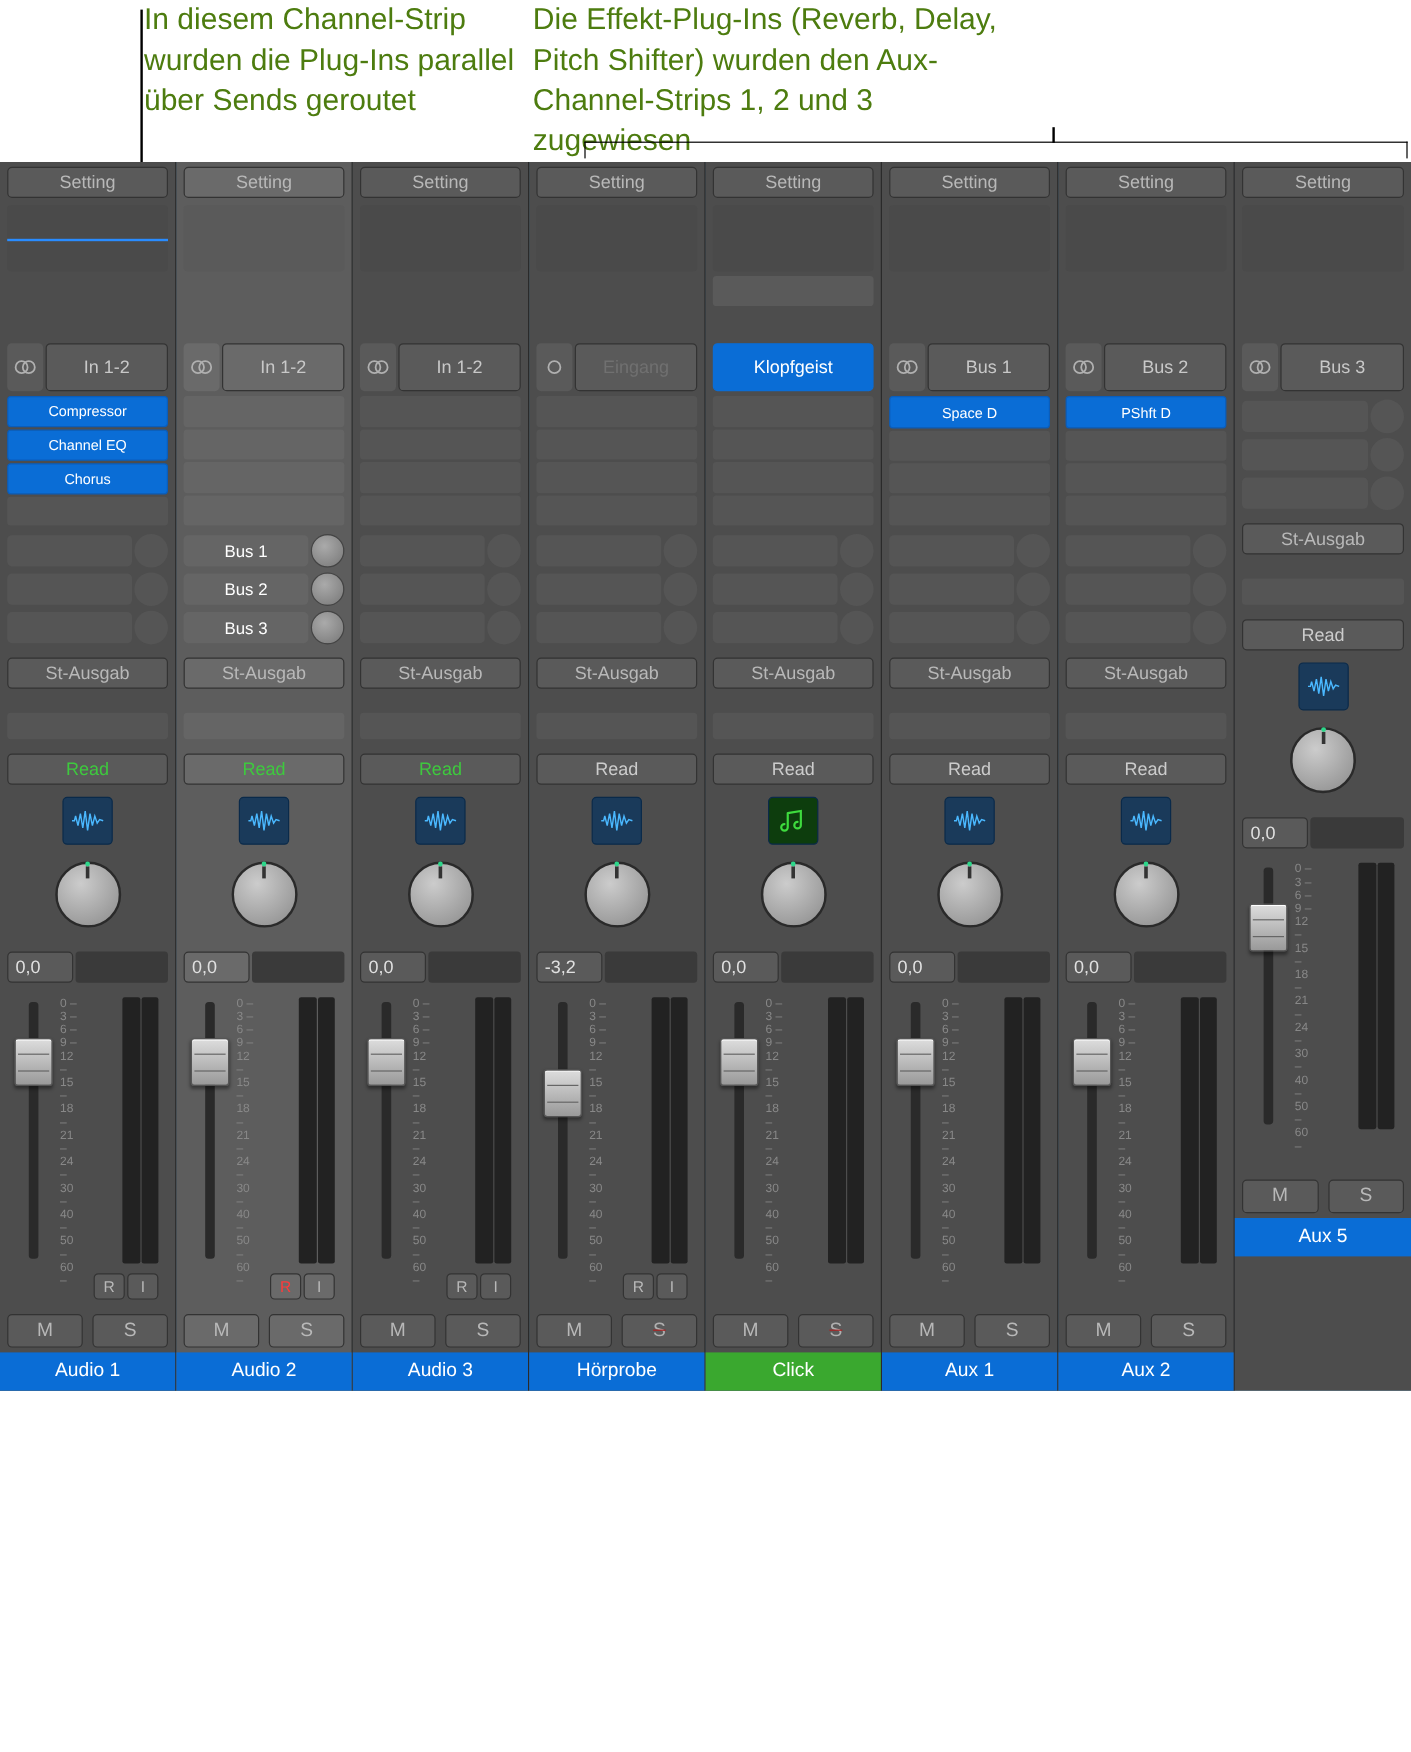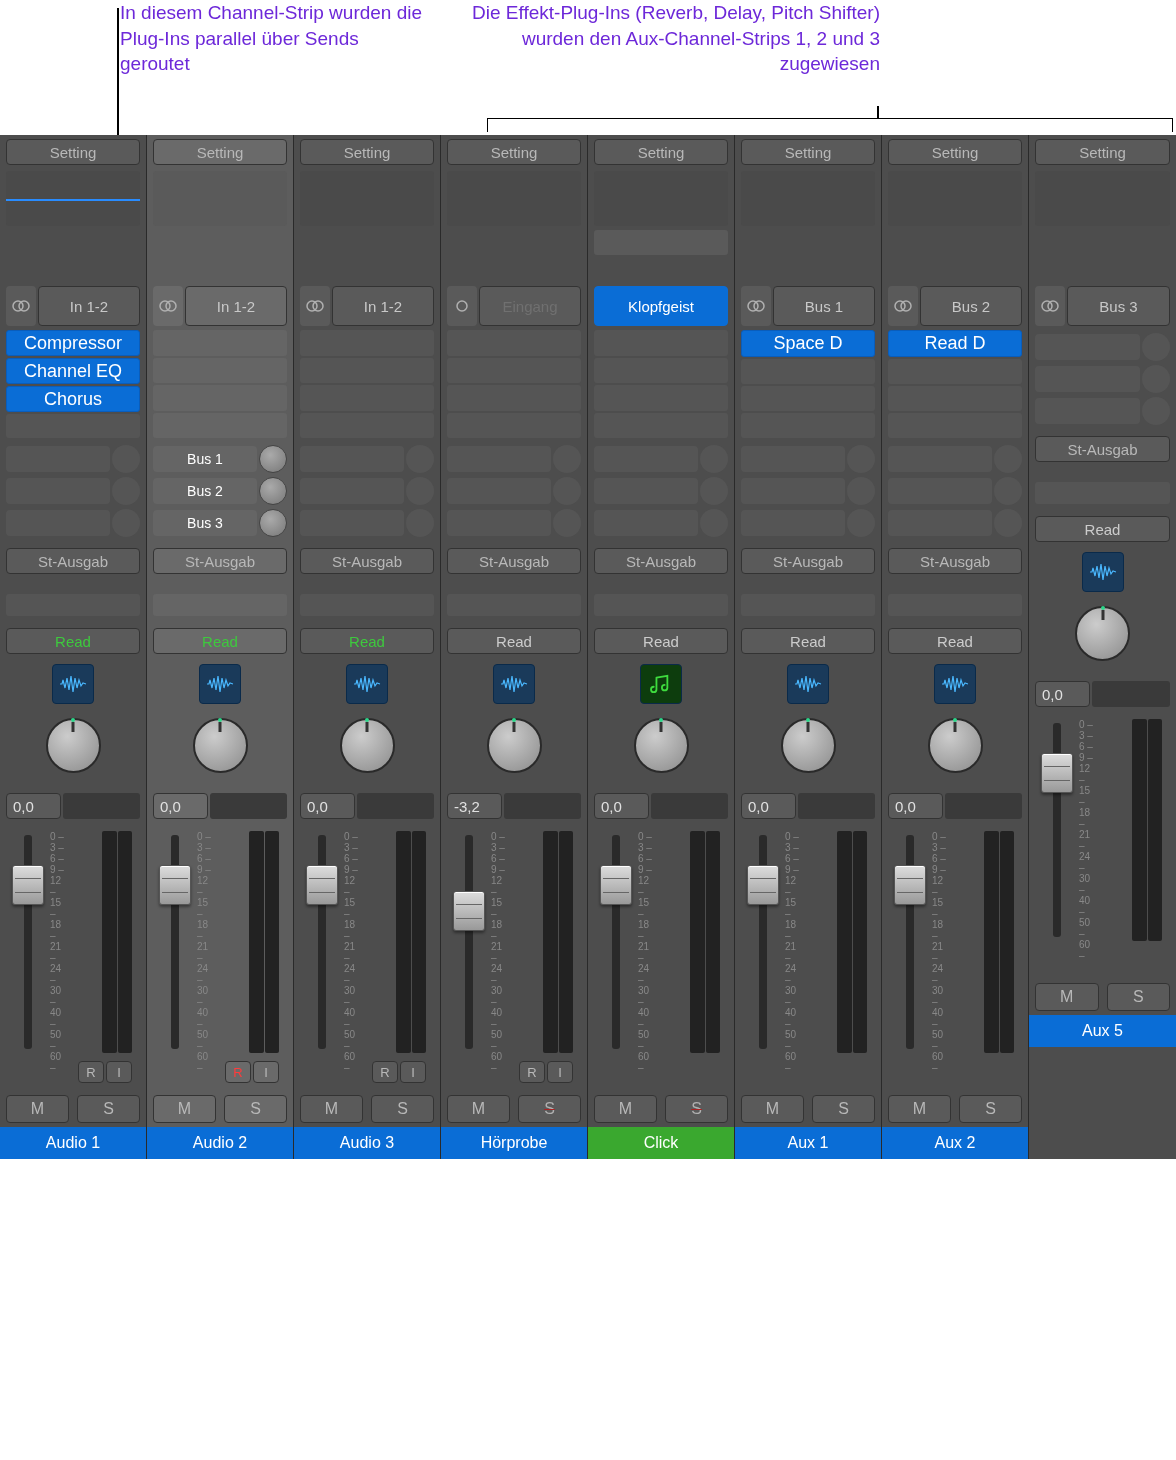--- a/index.html
+++ b/index.html
@@ -1,18 +1,18 @@
 <!DOCTYPE html>
 <html><head>
 <meta charset="utf-8">
 <style>
 *{box-sizing:border-box;margin:0;padding:0;font-family:-apple-system,BlinkMacSystemFont,"Helvetica Neue",Arial,sans-serif}
 body{background:#fff;width:1176px}
 .annotations{position:relative;height:135px;background:#fff}
-.annotation{position:absolute;font-size:19px;line-height:1.35;color:#6d28d9}
+.annotation{position:absolute;font-size:25px;line-height:1.35;color:#4d7c0f}
 .mixer{display:flex;background:#0c4a6e}
 .strip{width:147px;position:relative;border-right:1px solid #2a2a2a;background:#4d4d4d;display:flex;flex-direction:column}
 .strip.highlight{background:#5d5d5d}
 .strip:last-child{border-right:none}
 .btn{background:#5a5a5a;border:1px solid #333;border-radius:4px;color:#b8b8b8;font-size:15px;display:flex;align-items:center;justify-content:center;cursor:pointer}
 .strip.highlight .btn{background:#6a6a6a}
 .setting{height:26px;margin:4px 6px}
 .eq-area{height:55px;margin:2px 6px;background:#4a4a4a;border-radius:3px;position:relative}
 .strip.highlight .eq-area{background:#5a5a5a}
 .eq-line{position:absolute;left:0;right:0;top:50%;height:2px;background:#298cff}
@@ -20,21 +20,21 @@
 .midi-slot{flex:1;border-radius:3px}
 .io-row{height:40px;margin:2px 6px;display:flex;gap:2px}
 .stereo-in{width:30px;display:flex;align-items:center;justify-content:center;background:#5a5a5a;border-radius:4px;color:#b0b0b0}
 .strip.highlight .stereo-in{background:#6a6a6a}
 .io-label{flex:1;color:#c8c8c8}
 .io-label.blue{background:#0a6dd6;color:#fff;border-color:#0a6dd6}
 .io-label.dim{color:#707070}
 .insert-area{height:108px;margin:2px 6px;display:flex;flex-direction:column;gap:2px}
 .insert-slot{flex:1;border-radius:3px;background:#555}
 .strip.highlight .insert-slot{background:#656565}
-.insert-slot.filled{background:#0a6dd6;color:#fff;display:flex;align-items:center;justify-content:center;font-size:18px;border:1px solid #0a5dbb}
+.insert-slot.filled{background:#0a6dd6;color:#fff;display:flex;align-items:center;justify-content:center;font-size:12px;border:1px solid #0a5dbb}
 .sends-area{height:94px;margin:4px 6px 0;display:flex;flex-direction:column;gap:2px}
 .send-row{flex:1;display:flex;gap:2px;align-items:center}
 .send-label{flex:1;height:26px;background:#555;border-radius:4px}
 .strip.highlight .send-label{background:#656565}
 .send-label.filled{background:#0a6dd6;color:#fff;display:flex;align-items:center;justify-content:center;font-size:14px}
 .send-knob{width:28px;height:28px;border-radius:50%;background:radial-gradient(circle at 40% 35%,#aaa,#777);border:1px solid #444;position:relative}
 .send-knob.empty{background:#555;border:none}
 .output-row{height:26px;margin:10px 6px 18px}
 .group-row{height:22px;margin:2px 6px;background:#555;border-radius:3px}
 .strip.highlight .group-row{background:#656565}
@@ -67,21 +67,21 @@
 .track-name{height:32px;background:#0a6dd6;color:#fff;display:flex;align-items:center;justify-content:center;font-size:16px}
 .track-name.green{background:#3aa82f}
 .bracket{position:absolute;border-top:1.5px solid #000;border-left:1.5px solid #000;border-right:1.5px solid #000}
 .vline{position:absolute;width:1.5px;background:#000}
 </style>
 </head>
 <body>
 
 <div class="annotations">
   <div class="annotation" style="left:120px;top:0;width:310px">In diesem Channel-Strip wurden die Plug-Ins parallel über Sends geroutet</div>
-  <div class="annotation" style="left:460px;top:0;width:420px;text-align:right">Die Effekt-Plug-Ins (Reverb, Delay, Pitch Shifter) wurden den Aux-Channel-Strips 1, 2 und 3 zugewiesen</div>
+  <div class="annotation" style="left:444px;top:0;width:420px;text-align:left">Die Effekt-Plug-Ins (Reverb, Delay, Pitch Shifter) wurden den Aux-Channel-Strips 1, 2 und 3 zugewiesen</div>
   <div class="vline" style="left:117px;top:8px;height:508px"></div>
   <div class="bracket" style="left:487px;top:118px;width:686px;height:14px"></div>
   <div class="vline" style="left:877px;top:106px;height:13px"></div>
 </div>
 
 <div class="mixer" id="mixer">
     <div class="strip">
       <div class="btn setting">Setting</div>
       <div class="eq-area">
         <div class="eq-line"></div>
@@ -572,21 +572,21 @@
       <div class="io-row">
         <div class="stereo-in">
           <svg width="20" height="14" viewBox="0 0 20 14">
             <circle cx="7" cy="7" r="5" fill="none" stroke="#b0b0b0" stroke-width="1.5"></circle>
             <circle cx="13" cy="7" r="5" fill="none" stroke="#b0b0b0" stroke-width="1.5"></circle>
           </svg>
         </div>
         <div class="btn io-label ">Bus 2</div>
       </div>
       <div class="insert-area">
-        <div class="insert-slot filled">Read D</div>
+        <div class="insert-slot filled">PShft D</div>
         <div class="insert-slot"></div>
         <div class="insert-slot"></div>
         <div class="insert-slot"></div>
       </div>
       <div class="sends-area">
         <div class="send-row">
           <div class="send-label"></div>
           <div class="send-knob empty"></div>
         </div>
         <div class="send-row">

